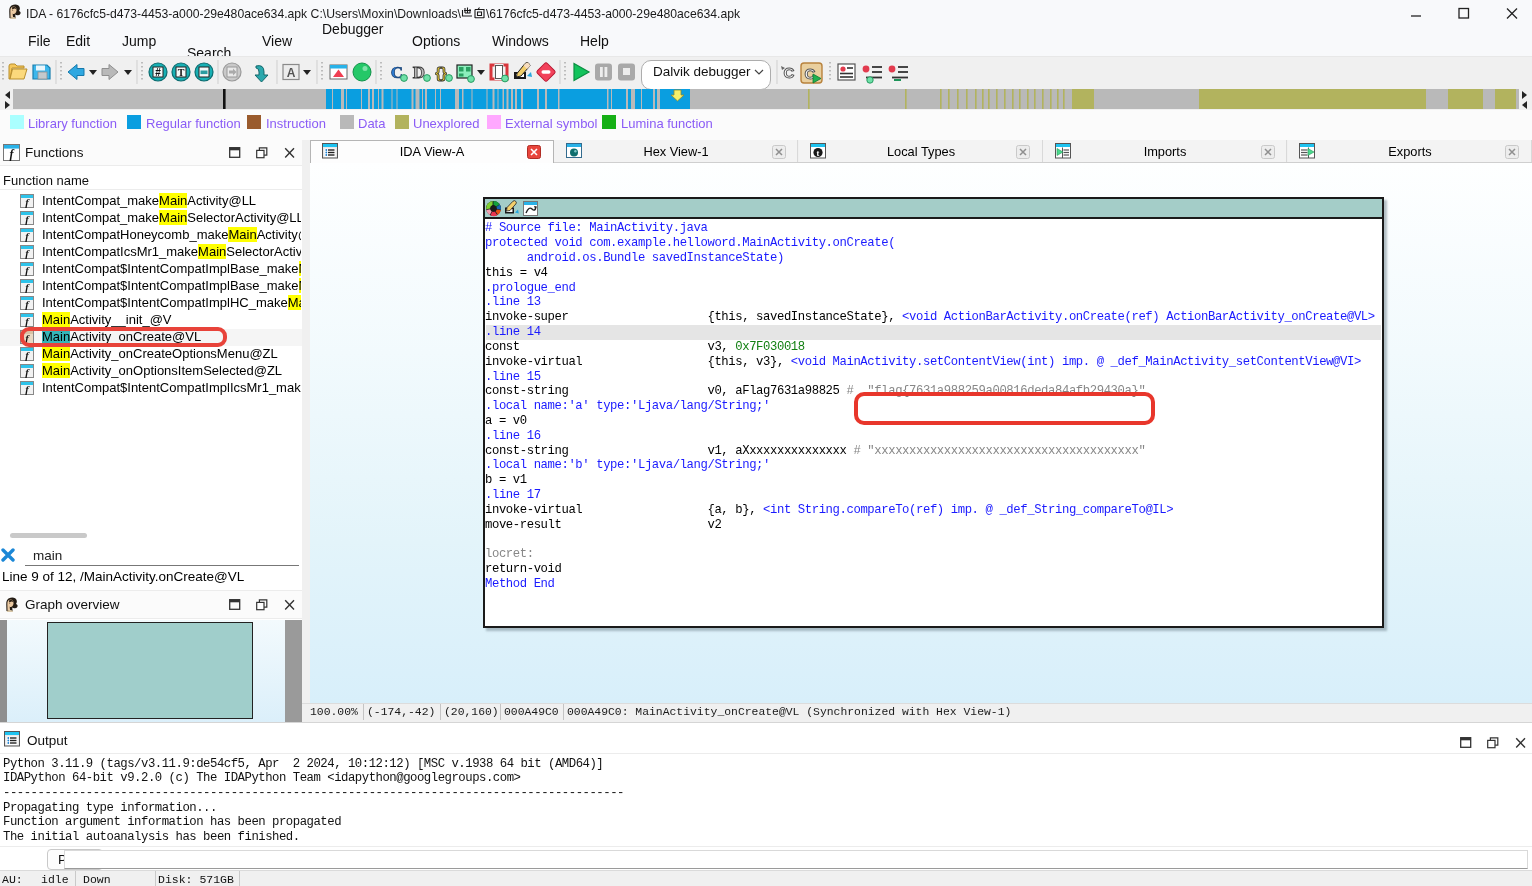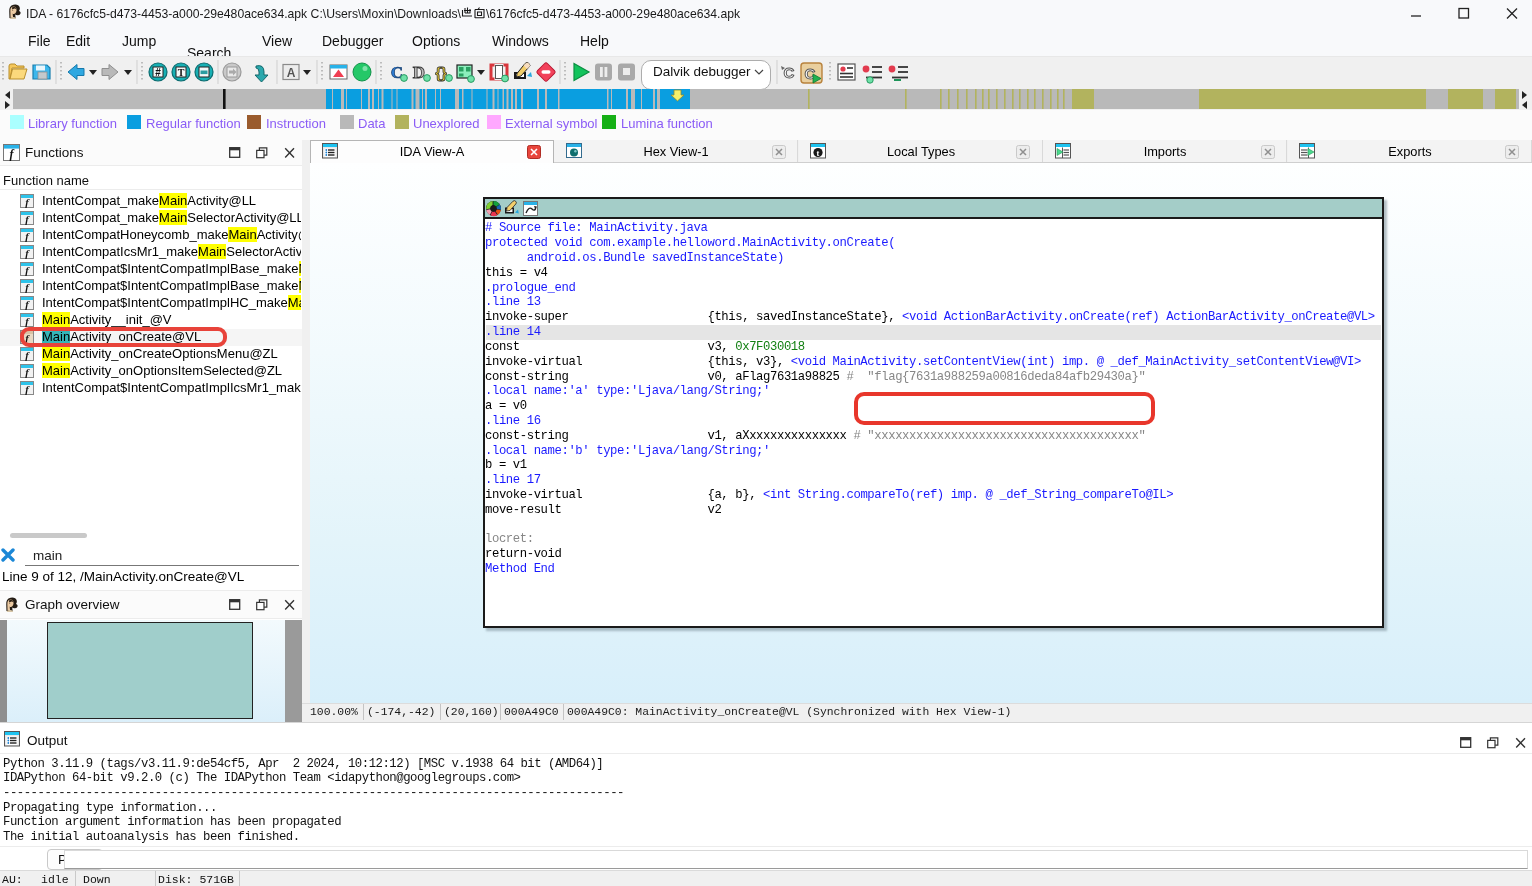--- a/index.html
+++ b/index.html
@@ -42,21 +42,21 @@
 <rect x="55" y="1.5" width="9.5" height="9.5" fill="none" stroke="#222" stroke-width="1.3"></rect>
 <line x1="103" y1="1.5" x2="113" y2="11.5" stroke="#222" stroke-width="1.3"></line>
 <line x1="113" y1="1.5" x2="103" y2="11.5" stroke="#222" stroke-width="1.3"></line>
 </svg>
 <div class="abs" style="left:0;top:27px;width:1532px;height:29px;background:#f8f9fb;"></div>
 <div class="menu" style="left:28px;top:33px;">File</div>
 <div class="menu" style="left:66px;top:33px;">Edit</div>
 <div class="menu" style="left:122px;top:33px;">Jump</div>
 <div class="menu" style="left:187px;top:33px;margin-top:12px;">Search</div>
 <div class="menu" style="left:262px;top:33px;">View</div>
-<div class="menu" style="left:322px;top:33px;">Debugger</div>
+<div class="menu" style="left:322px;top:21px;">Debugger</div>
 <div class="menu" style="left:412px;top:33px;">Options</div>
 <div class="menu" style="left:492px;top:33px;">Windows</div>
 <div class="menu" style="left:580px;top:33px;">Help</div>
 <div class="abs" style="left:0;top:56px;width:1532px;height:32px;background:#f0f0f0;border-top:1px solid #e8e8e8;box-sizing:border-box;"></div>
 <svg class="abs" style="left:0;top:56px" width="920" height="32" viewBox="0 0 920 32">
 <line x1="3" y1="6" x2="3" y2="26" stroke="#b0b0b0" stroke-width="1.6" stroke-dasharray="1.6 2.4"></line>
     <path d="M9 23 L9 10 Q9 8 11 8 L15 8 L17 10 L24 10 L24 12 L12 12 L10 23 Z" fill="#f5c75a" stroke="#b98f2d" stroke-width="1"></path>
     <path d="M10 23 L12.5 13 L27 13 L24 23 Z" fill="#fbd97c" stroke="#b98f2d" stroke-width="1"></path>
     <path d="M33 9 h14 l3 3 v11 h-17 z" fill="#3cb7ec" stroke="#1a7fae" stroke-width="1.2"></path>
     <rect x="36" y="9.5" width="9" height="5" fill="#e9f6fc"></rect>
@@ -493,20 +493,21 @@
     <pre><span class="b"># Source file: MainActivity.java</span></pre>
     <pre><span class="b">protected void com.example.helloword.MainActivity.onCreate(</span></pre>
     <pre><span class="b">      android.os.Bundle savedInstanceState)</span></pre>
     <pre>this = v4</pre>
     <pre><span class="b">.prologue_end</span></pre>
     <pre><span class="b">.line 13</span></pre>
     <pre>invoke-super                    {this, savedInstanceState}, <span class="b">&lt;void ActionBarActivity.onCreate(ref) ActionBarActivity_onCreate@VL&gt;</span></pre>
     <pre><span class="b">.line 14</span></pre>
     <pre>const                           v3, <span class="g">0x7F030018</span></pre>
     <pre>invoke-virtual                  {this, v3}, <span class="b">&lt;void MainActivity.setContentView(int) imp. @ _def_MainActivity_setContentView@VI&gt;</span></pre>
+    <pre><span class="b">.line 15</span></pre>
     <pre>const-string                    v0, aFlag7631a98825 <span class="gy">#  "flag{7631a988259a00816deda84afb29430a}"</span></pre>
     <pre><span class="b">.local name:'a' type:'Ljava/lang/String;'</span></pre>
     <pre>a = v0</pre>
     <pre><span class="b">.line 16</span></pre>
     <pre>const-string                    v1, aXxxxxxxxxxxxxxx <span class="gy"># "xxxxxxxxxxxxxxxxxxxxxxxxxxxxxxxxxxxxxx"</span></pre>
     <pre><span class="b">.local name:'b' type:'Ljava/lang/String;'</span></pre>
     <pre>b = v1</pre>
     <pre><span class="b">.line 17</span></pre>
     <pre>invoke-virtual                  {a, b}, <span class="b">&lt;int String.compareTo(ref) imp. @ _def_String_compareTo@IL&gt;</span></pre>
     <pre>move-result                     v2</pre>

